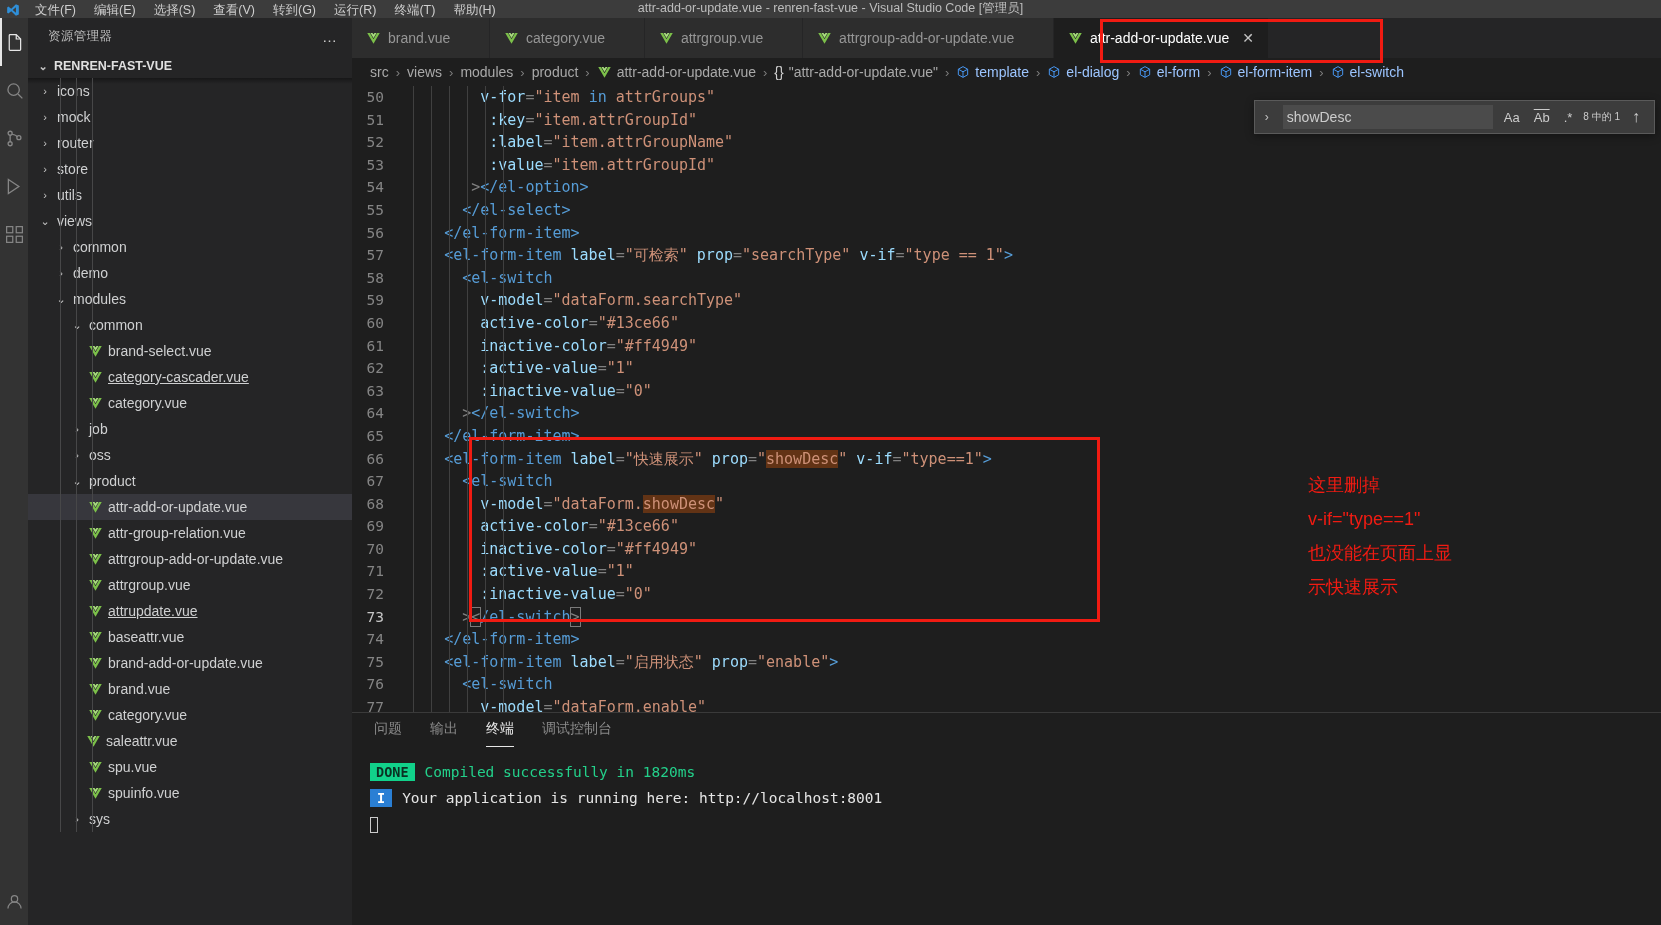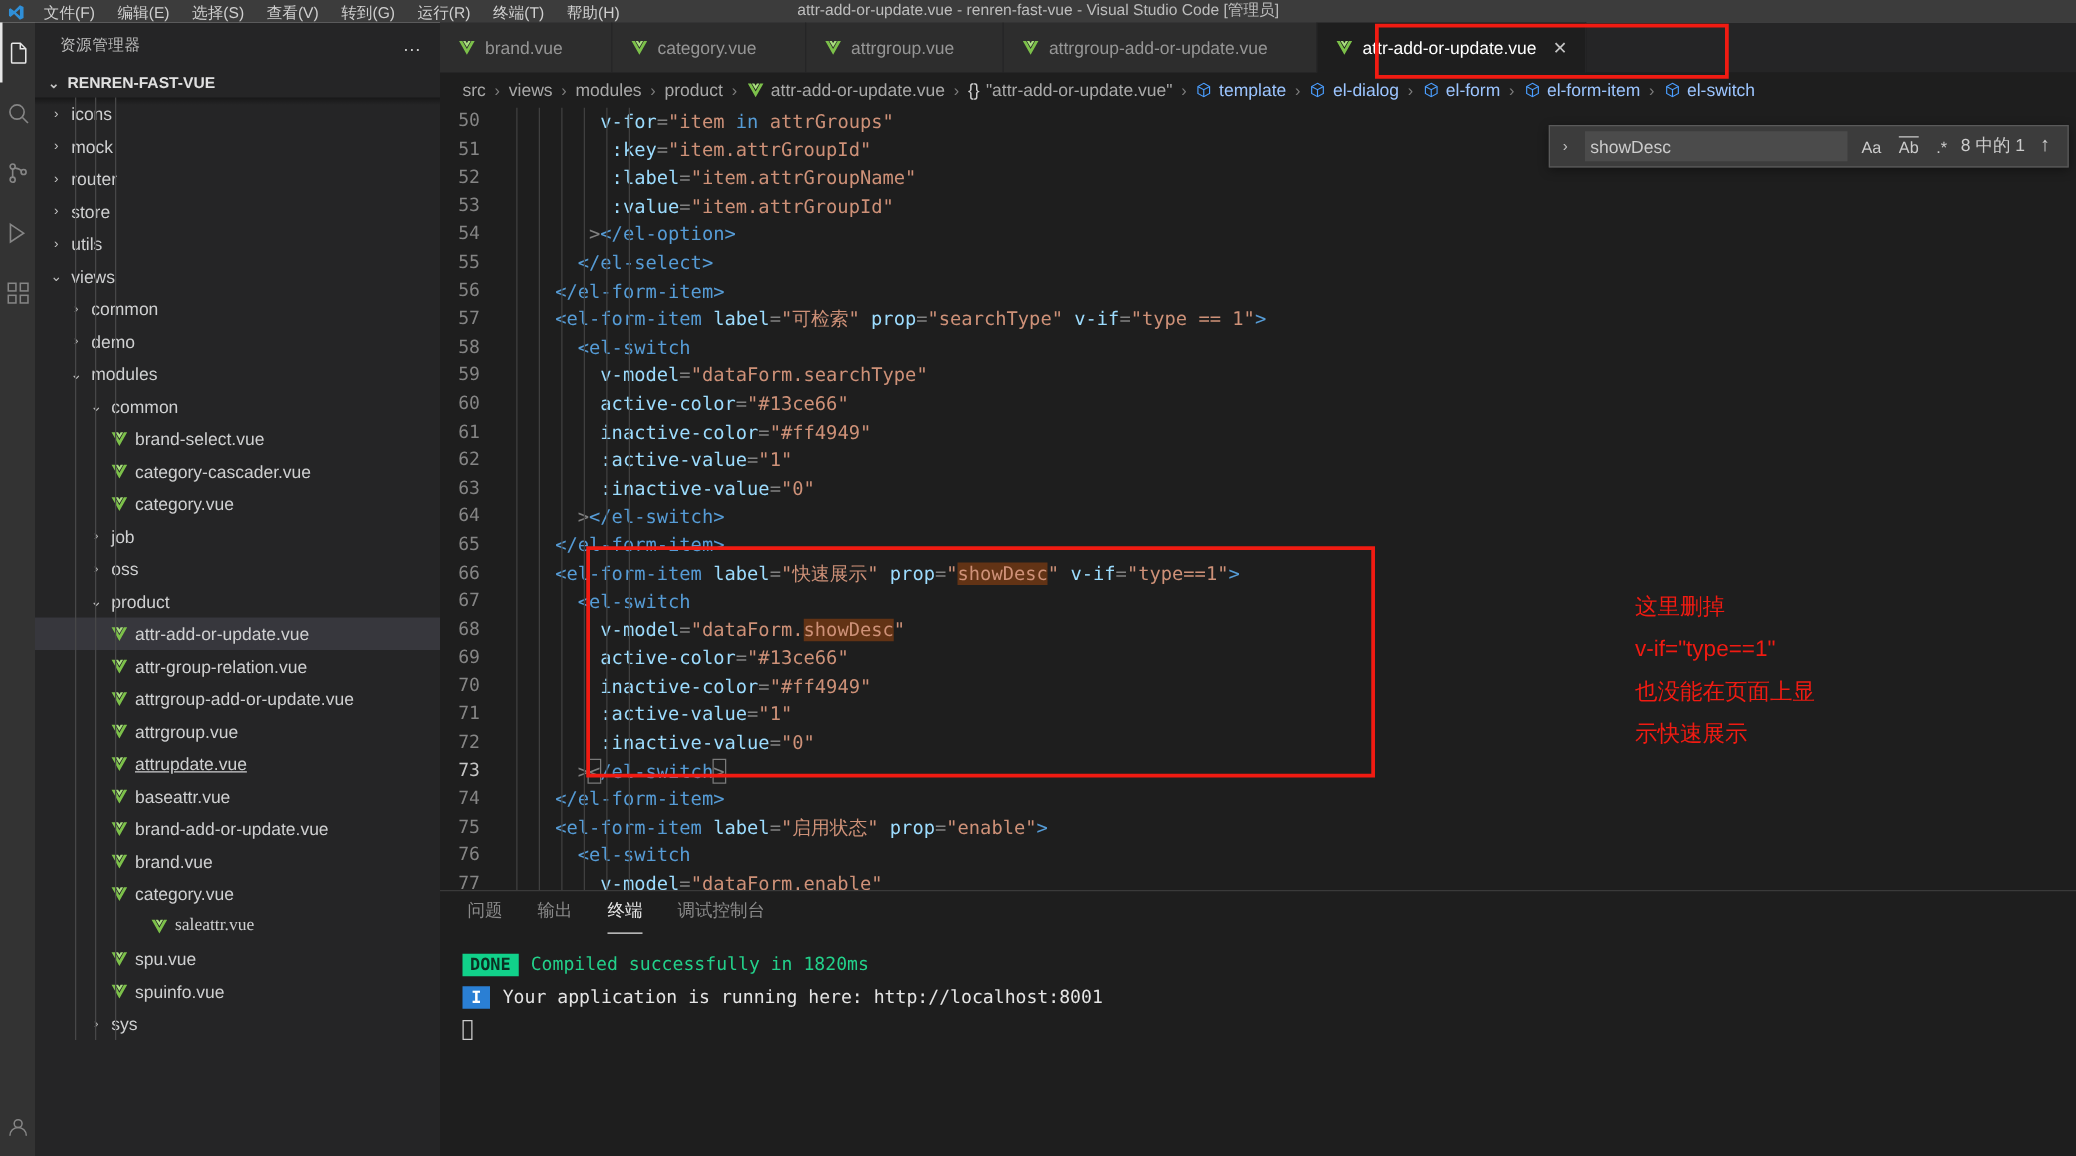--- a/index.html
+++ b/index.html
@@ -161,21 +161,21 @@
     background: #3c3c3c; border: 1px solid #5a5a5a;
     display: flex; align-items: center; gap: 8px; padding: 0 10px 0 4px;
     z-index: 30; box-shadow: 0 2px 8px rgba(0,0,0,.4);
   }
   .find-chev { color: #c0c0c0; font-size: 12px; width: 16px; text-align: center; }
   .find-input {
     width: 210px; height: 24px; background: #4b4b4b; border: none; outline: none;
     color: #cccccc; font-size: 14px; padding: 0 4px; font-family: "Liberation Sans", sans-serif;
   }
   .find-opt { color: #cccccc; font-size: 13px; padding: 1px 3px; }
-  .find-count { color: #cccccc; font-size: 14px; white-space: nowrap; text-align: center; }
+  .find-count { color: #cccccc; font-size: 10px; white-space: nowrap; text-align: center; }
   .find-arrow { color: #cccccc; font-size: 16px; padding: 0 4px; }
 
   
   .anno-box { position: absolute; border: 3px solid #f01a1a; z-index: 40; pointer-events: none; }
   .anno-text {
     position: absolute; color: #f11b12; font-size: 18px; line-height: 34px;
     z-index: 40; white-space: pre-line; font-family: "Liberation Sans", sans-serif;
   }
 </style>
 </head>
@@ -297,21 +297,21 @@
         </div>
         <div class="row" style="padding-left: 58px;">
           <span style="display: inline-flex; margin-left: 2px;">
             <svg class="vue-ico" viewBox="0 0 24 24">
               <path d="M2 3h4.2L12 13 17.8 3H22L12 20.5z" fill="#7cc04a"></path>
               <path d="M7.2 3h3.2L12 5.6 13.6 3h3.2L12 11z" fill="#a9dd7e"></path>
             </svg>
           </span>
           <span>brand-select.vue</span>
         </div>
-        <div class="row" style="padding-left: 58px;">
+        <div class="row" style="padding-left: 58px; text-decoration: underline;">
           <span style="display: inline-flex; margin-left: 2px;">
             <svg class="vue-ico" viewBox="0 0 24 24">
               <path d="M2 3h4.2L12 13 17.8 3H22L12 20.5z" fill="#7cc04a"></path>
               <path d="M7.2 3h3.2L12 5.6 13.6 3h3.2L12 11z" fill="#a9dd7e"></path>
             </svg>
           </span>
           <span>category-cascader.vue</span>
         </div>
         <div class="row" style="padding-left: 58px;">
           <span style="display: inline-flex; margin-left: 2px;">
@@ -408,21 +408,21 @@
         </div>
         <div class="row" style="padding-left: 58px;">
           <span style="display: inline-flex; margin-left: 2px;">
             <svg class="vue-ico" viewBox="0 0 24 24">
               <path d="M2 3h4.2L12 13 17.8 3H22L12 20.5z" fill="#7cc04a"></path>
               <path d="M7.2 3h3.2L12 5.6 13.6 3h3.2L12 11z" fill="#a9dd7e"></path>
             </svg>
           </span>
           <span>category.vue</span>
         </div>
-        <div class="row" style="padding-left: 90px; font-family: Liberation Serif, serif;">
+        <div class="row" style="padding-left: 56px;">
           <span style="display: inline-flex; margin-left: 2px;">
             <svg class="vue-ico" viewBox="0 0 24 24">
               <path d="M2 3h4.2L12 13 17.8 3H22L12 20.5z" fill="#7cc04a"></path>
               <path d="M7.2 3h3.2L12 5.6 13.6 3h3.2L12 11z" fill="#a9dd7e"></path>
             </svg>
           </span>
           <span>saleattr.vue</span>
         </div>
         <div class="row" style="padding-left: 58px;">
           <span style="display: inline-flex; margin-left: 2px;">

